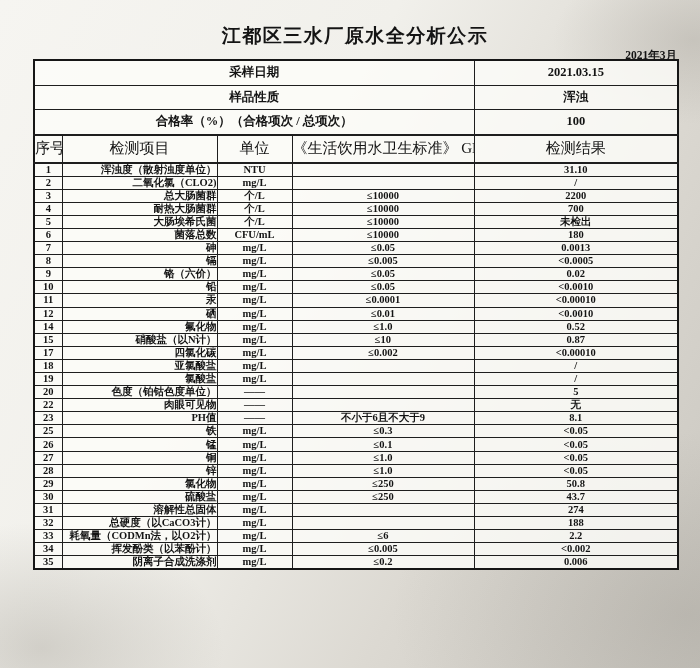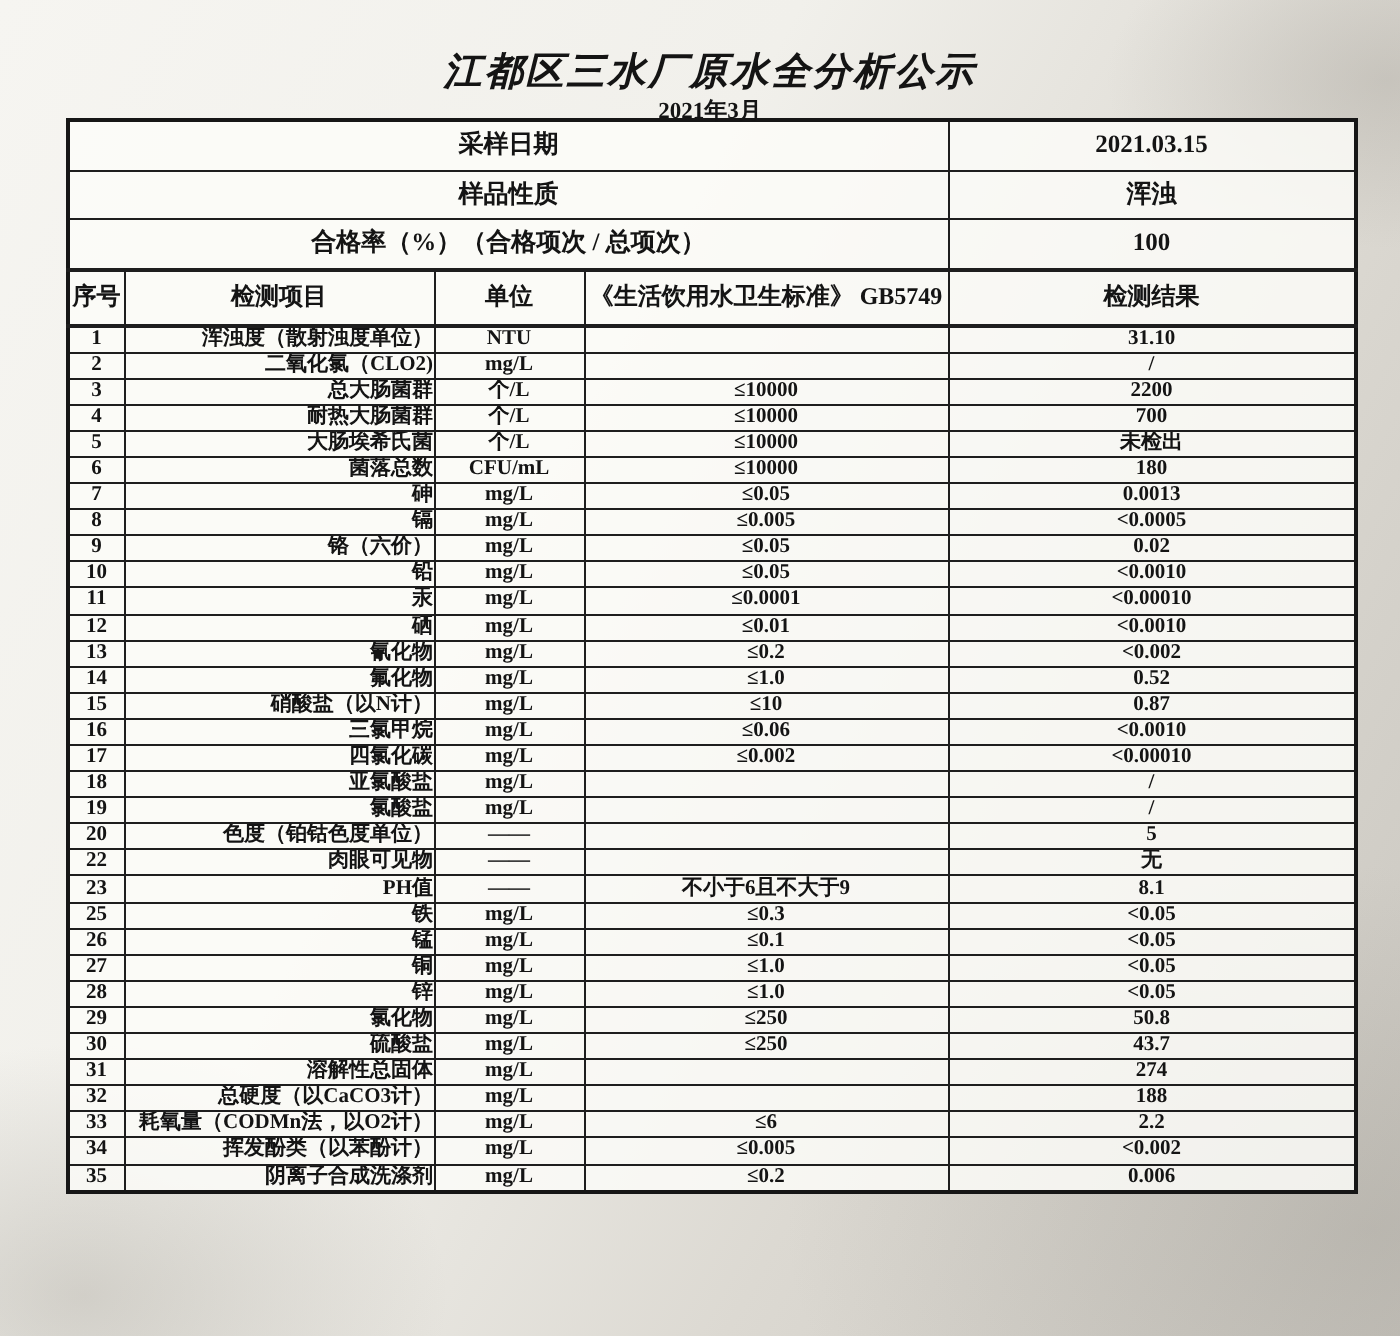--- a/index.html
+++ b/index.html
@@ -8,41 +8,41 @@
     background:
       radial-gradient(ellipse 260px 180px at 6% 97%, rgba(150,145,135,.35), transparent 70%),
       radial-gradient(ellipse 420px 260px at 98% 92%, rgba(140,136,128,.28), transparent 70%),
       radial-gradient(ellipse 200px 120px at 99% 6%, rgba(150,146,138,.30), transparent 70%),
       linear-gradient(118deg,#f6f5f1 0%,#f1f0eb 38%,#dcd9d2 68%,#c9c6bf 100%);
     font-family:"Liberation Serif","DejaVu Serif",serif;
     color:#141414;
   }
   .doc-title{
     position:absolute;left:33px;top:23px;width:644px;text-align:center;
-    font-size:19px;font-weight:bold;letter-spacing:1.5px;font-style:italic;
+    font-size:19px;font-weight:bold;letter-spacing:1.5px;
   }
   .doc-subtitle{
-    position:absolute;left:33px;top:48px;width:644px;text-align:center;
+    position:absolute;left:33px;top:48px;width:644px;text-align:right;
     font-size:11.5px;font-weight:bold;z-index:2;
   }
   table.analysis{
     position:absolute;left:33px;top:59px;width:644px;
     border-collapse:collapse;table-layout:fixed;
     background:rgba(253,252,249,.82);
     border:2px solid #161616;
   }
   table.analysis td{
     border:1px solid #1e1e1e;
     padding:0;overflow:hidden;white-space:nowrap;
   }
   tr.info-row td{
     height:23.5px;font-size:12.5px;font-weight:bold;text-align:center;margin-left:16px;
   }
   tr.header-row td{
-    height:26px;font-size:12px;font-weight:bold;text-align:center;
+    height:26px;font-size:15px;font-weight:normal;text-align:center;
     border-top-width:2px;border-bottom-width:2px;
   }
   tr.data-row td{
     height:12.1px;font-size:10.5px;font-weight:bold;text-align:center;line-height:12px;
   }
   tr.data-row td.item{
     text-align:right;padding-left:4px;
   }
 </style>
 </head>
@@ -161,46 +161,32 @@
       <td class="result">&lt;0.00010</td>
     </tr>
         <tr class="data-row">
       <td class="no">12</td>
       <td class="item">硒</td>
       <td class="unit">mg/L</td>
       <td class="standard">≤0.01</td>
       <td class="result">&lt;0.0010</td>
     </tr>
         <tr class="data-row">
-      <td class="no">13</td>
-      <td class="item">氰化物</td>
-      <td class="unit">mg/L</td>
-      <td class="standard">≤0.2</td>
-      <td class="result">&lt;0.002</td>
-    </tr>
-        <tr class="data-row">
       <td class="no">14</td>
       <td class="item">氟化物</td>
       <td class="unit">mg/L</td>
       <td class="standard">≤1.0</td>
       <td class="result">0.52</td>
     </tr>
         <tr class="data-row">
       <td class="no">15</td>
       <td class="item">硝酸盐（以N计）</td>
       <td class="unit">mg/L</td>
       <td class="standard">≤10</td>
       <td class="result">0.87</td>
-    </tr>
-        <tr class="data-row">
-      <td class="no">16</td>
-      <td class="item">三氯甲烷</td>
-      <td class="unit">mg/L</td>
-      <td class="standard">≤0.06</td>
-      <td class="result">&lt;0.0010</td>
     </tr>
         <tr class="data-row">
       <td class="no">17</td>
       <td class="item">四氯化碳</td>
       <td class="unit">mg/L</td>
       <td class="standard">≤0.002</td>
       <td class="result">&lt;0.00010</td>
     </tr>
         <tr class="data-row">
       <td class="no">18</td>

